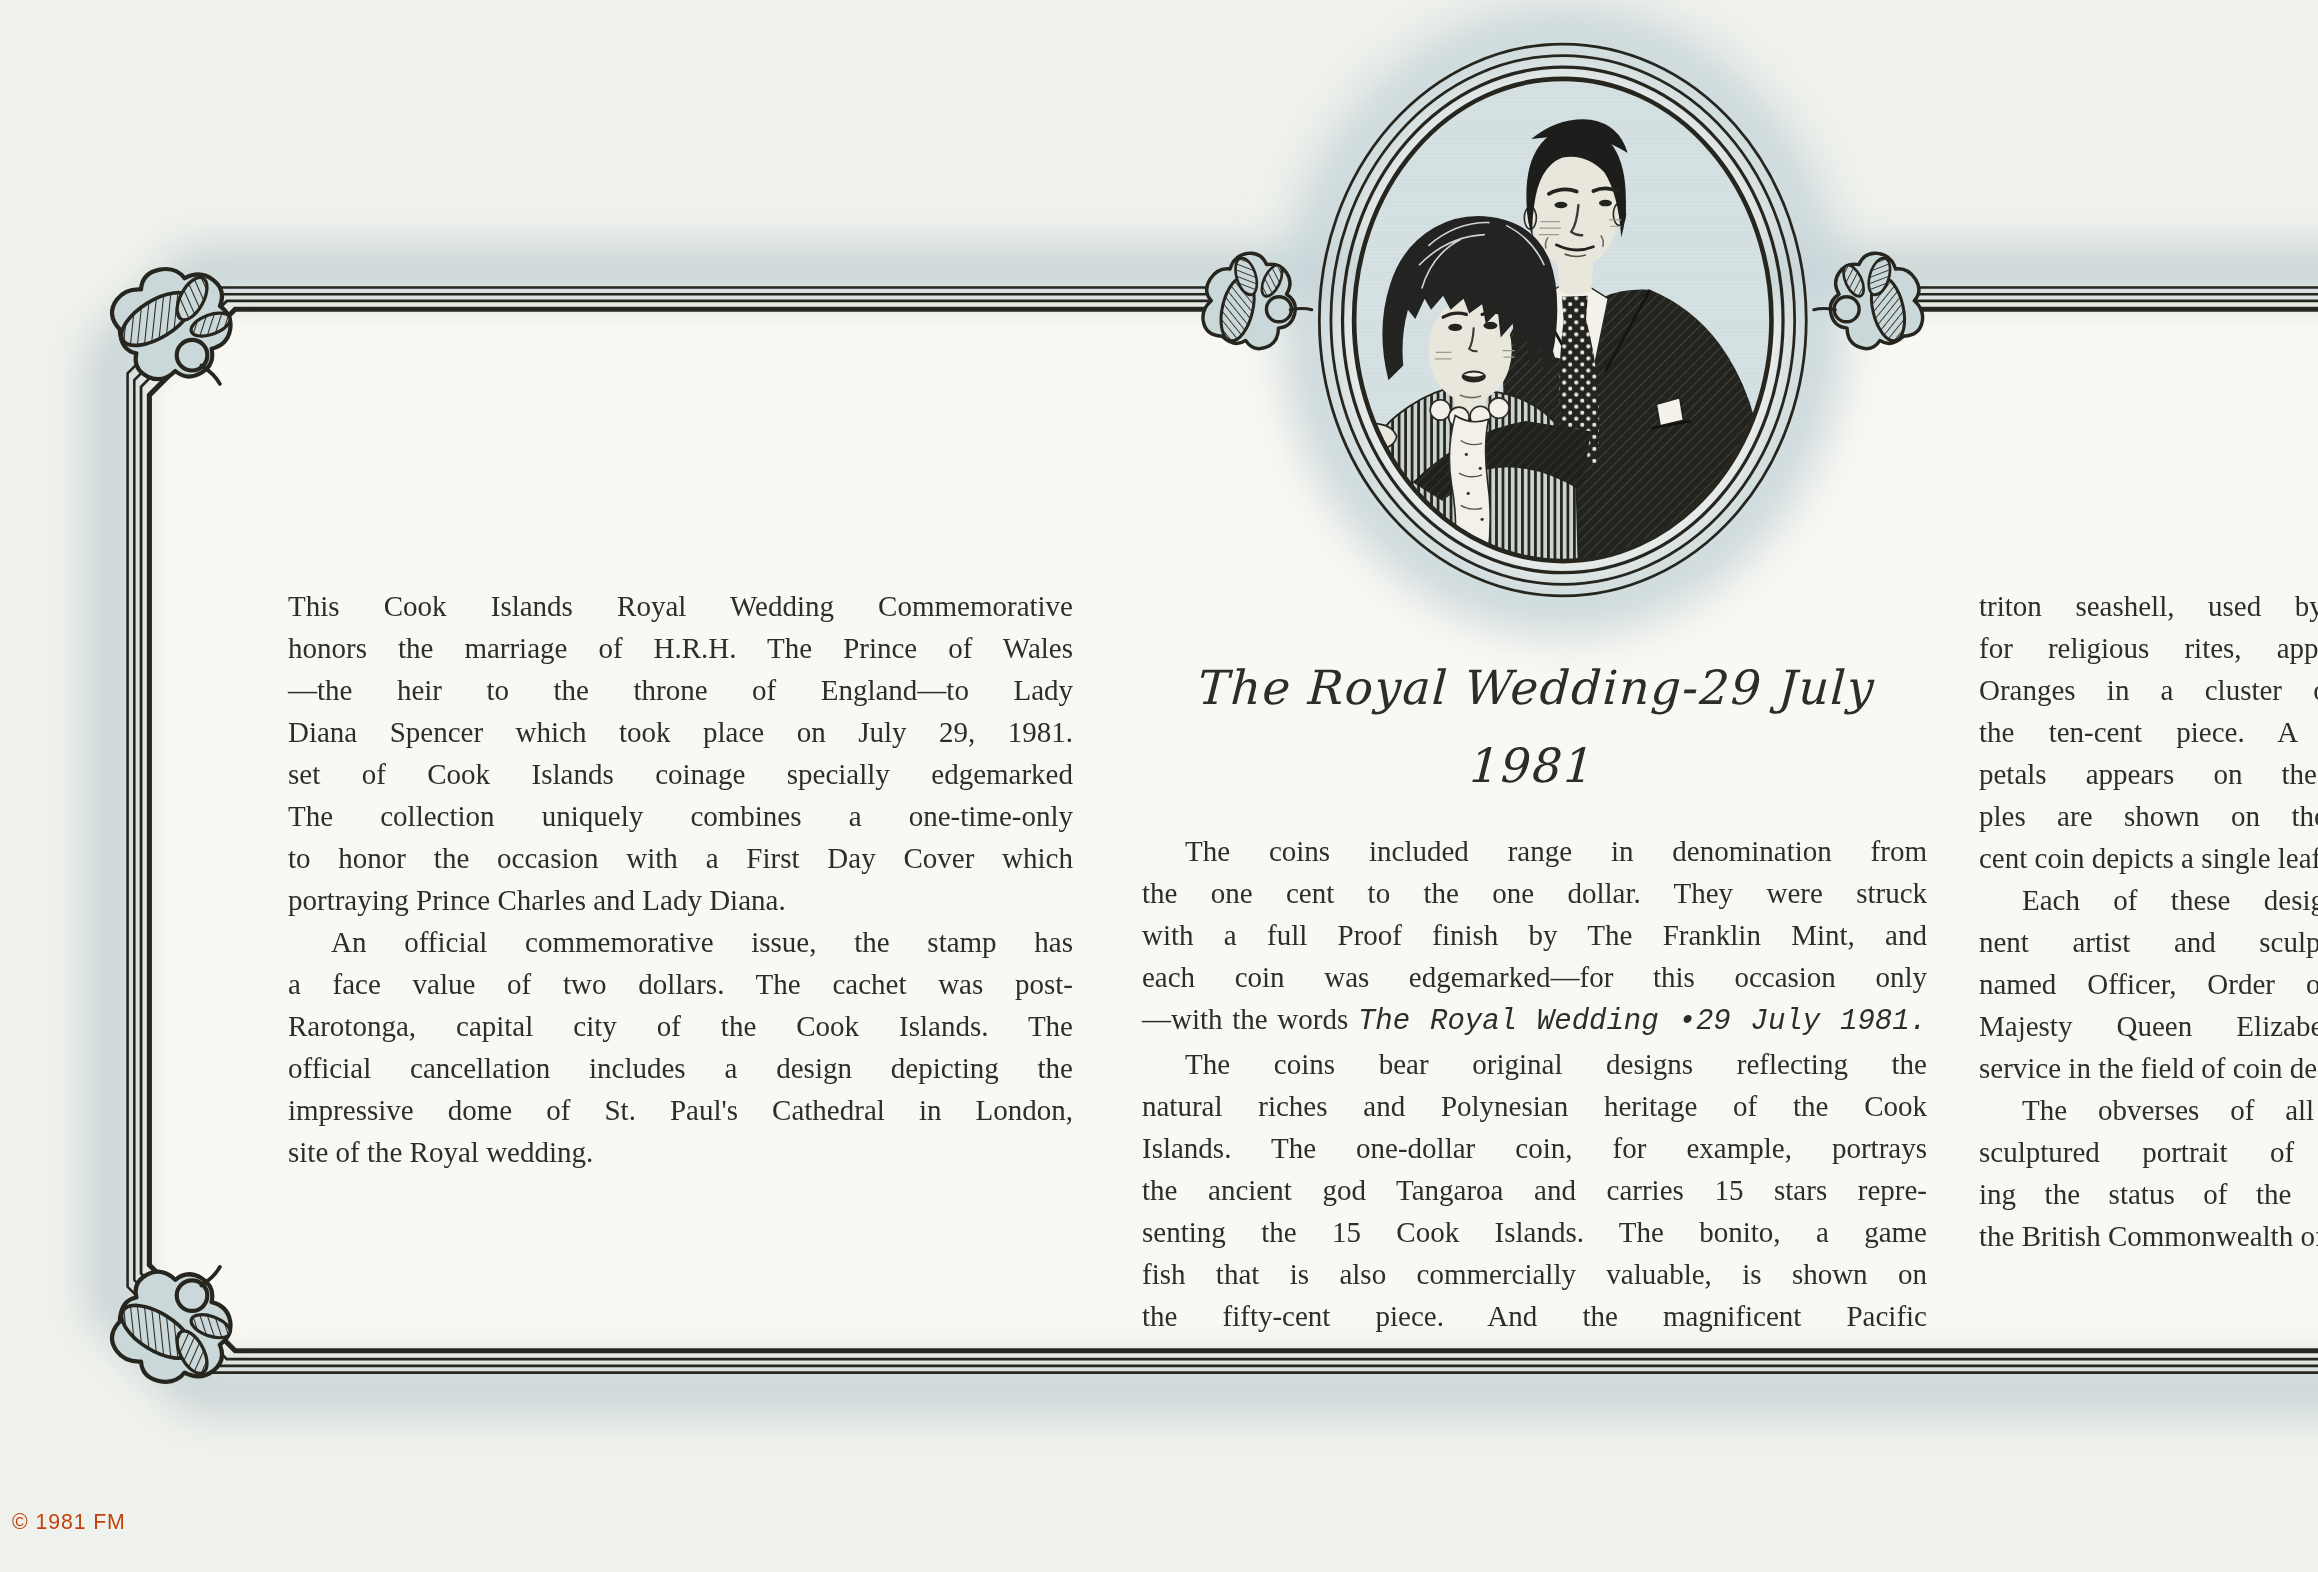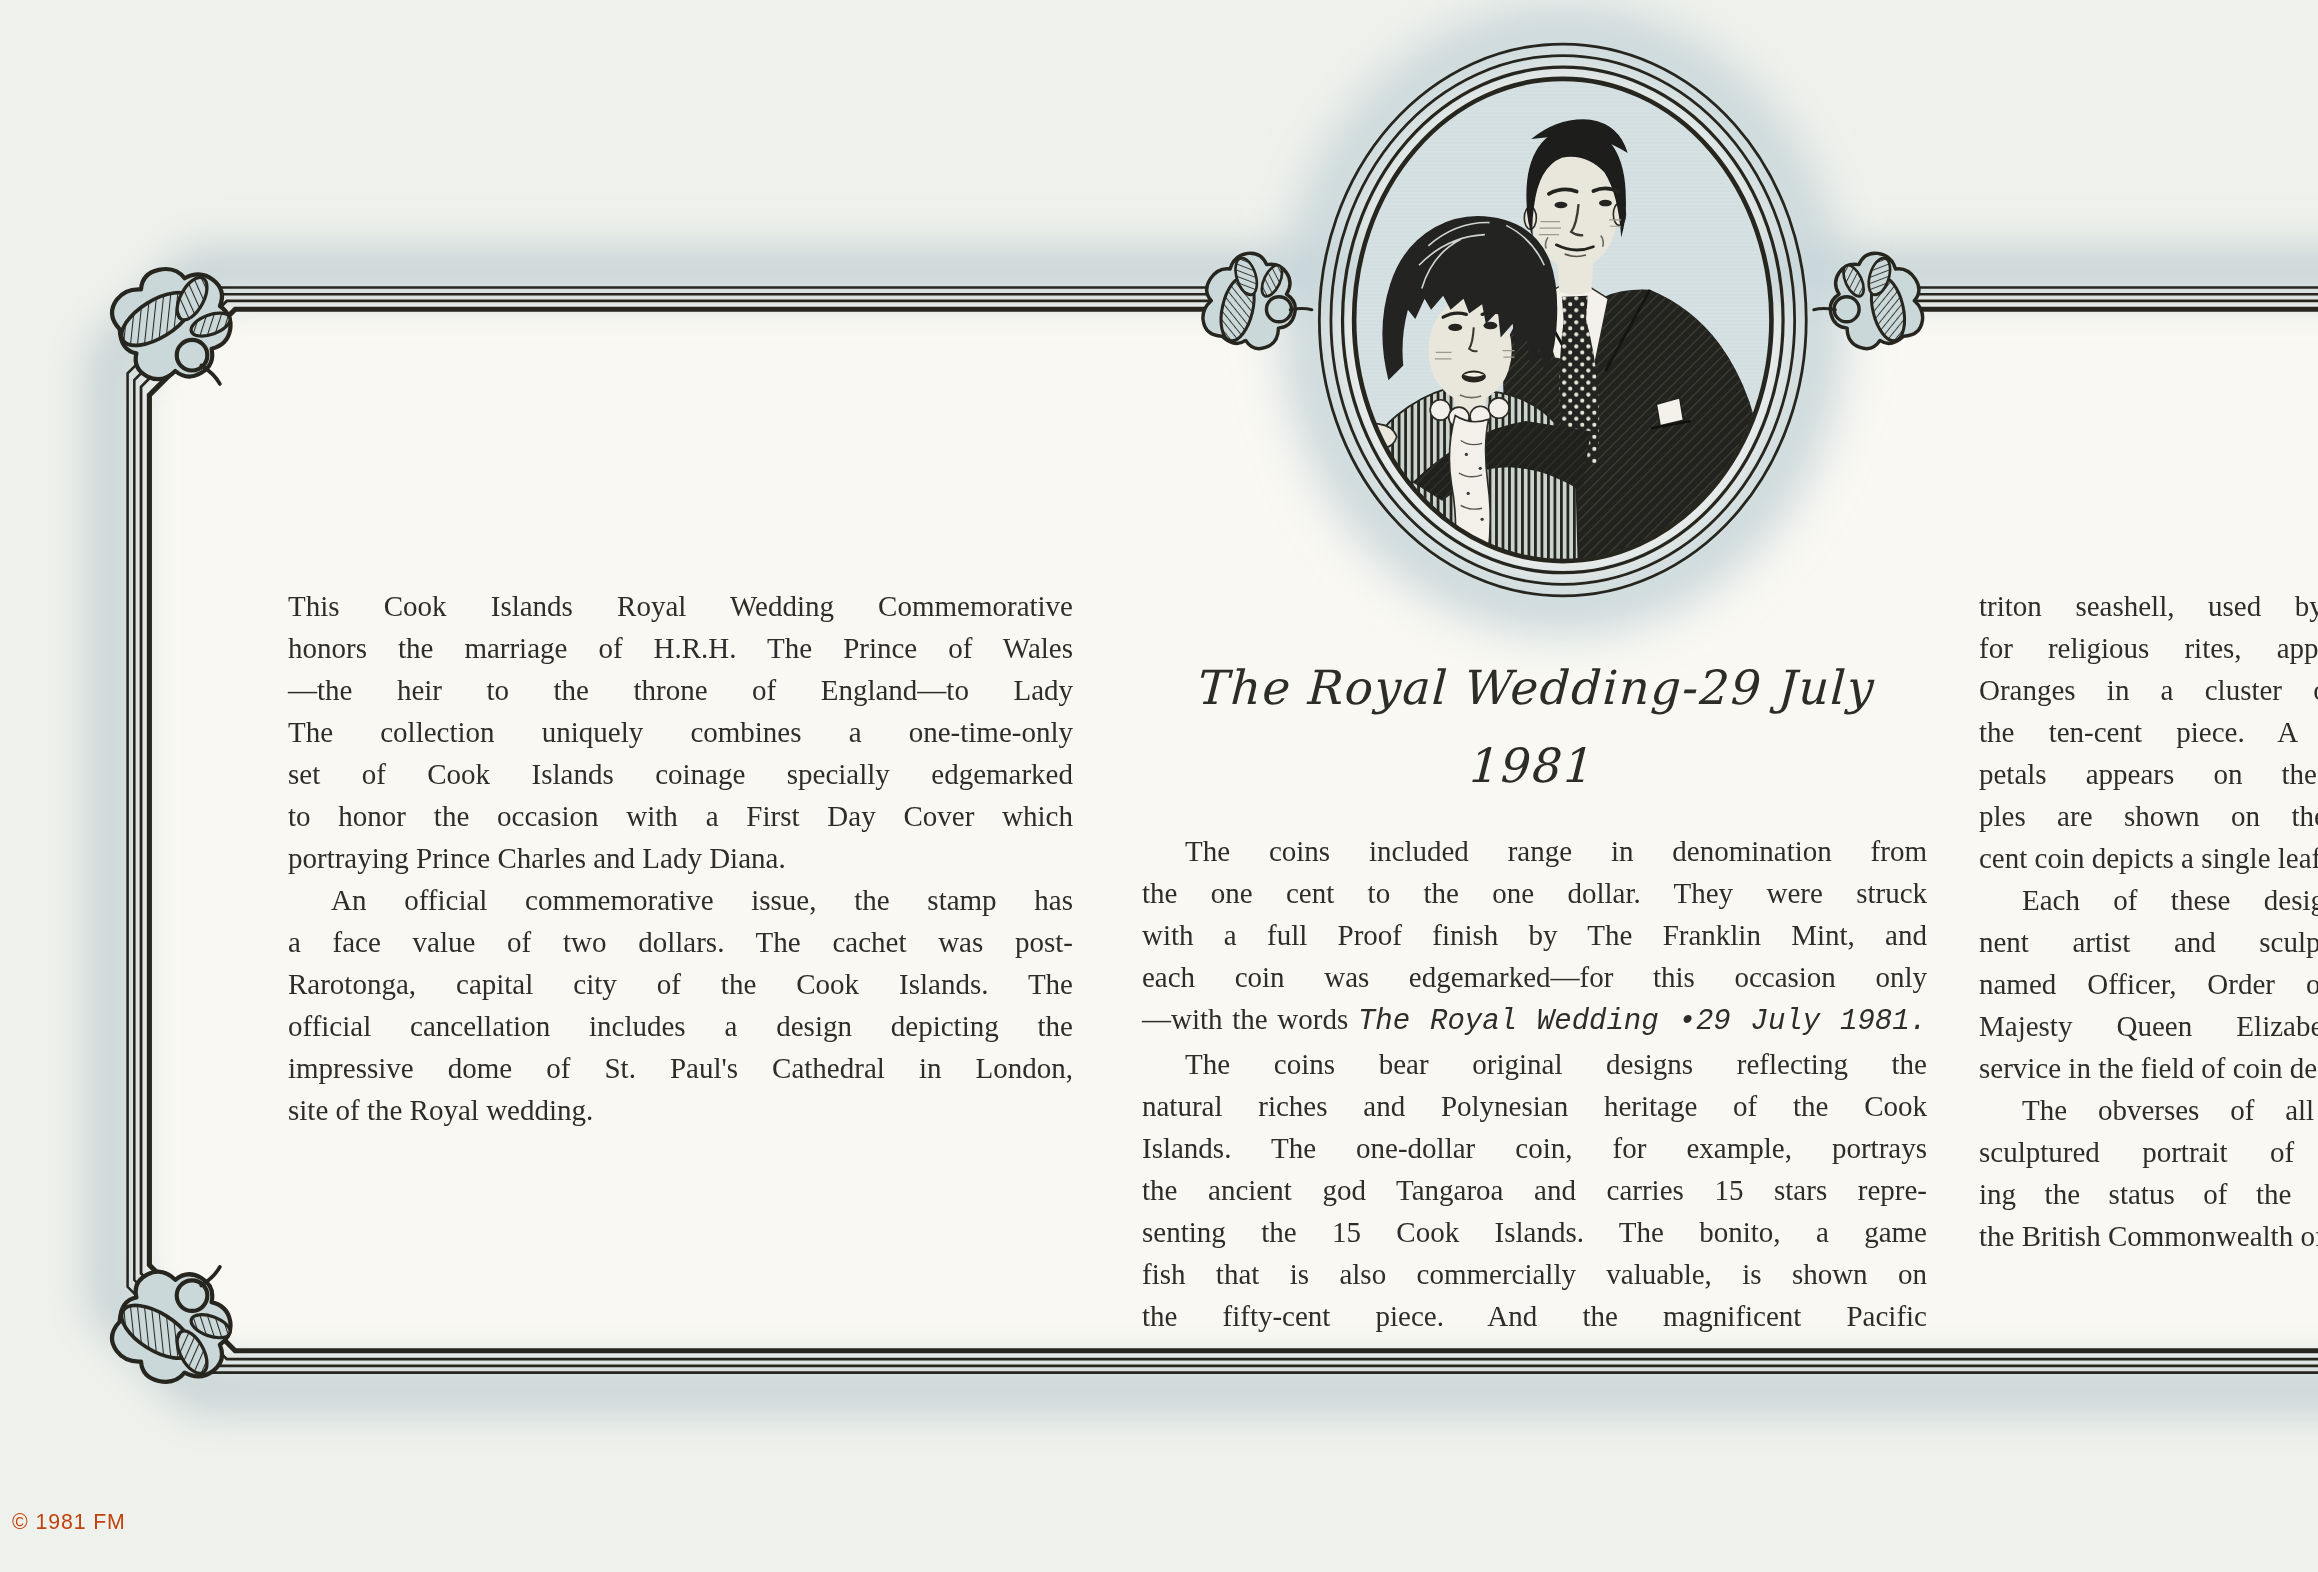--- a/index.html
+++ b/index.html
@@ -193,22 +193,23 @@
       <use href="#shellOrn" transform="translate(4040,660) scale(-1,1) rotate(-45) scale(0.82) translate(-150,-150)"></use>
     </g>
   </svg>
 
   <div class="col col-left">
     <div class="para">
       <div class="lines">
           <div class="line">This Cook Islands Royal Wedding Commemorative</div>
           <div class="line">honors the marriage of H.R.H. The Prince of Wales</div>
           <div class="line">—the heir to the throne of England—to Lady</div>
+          <div class="line">Diana Spencer which took place on July 29, 1981.</div>
+          <div class="line">set of Cook Islands coinage specially edgemarked</div>
           <div class="line">The collection uniquely combines a one-time-only</div>
-          <div class="line">set of Cook Islands coinage specially edgemarked</div>
           <div class="line">to honor the occasion with a First Day Cover which</div>
           <div class="line last">portraying Prince Charles and Lady Diana.</div>
         </div>
     </div>
     <div class="para indented">
       <div class="lines">
           <div class="line">An official commemorative issue, the stamp has</div>
           <div class="line">a face value of two dollars. The cachet was post-</div>
           <div class="line">Rarotonga, capital city of the Cook Islands. The</div>
           <div class="line">official cancellation includes a design depicting the</div>

